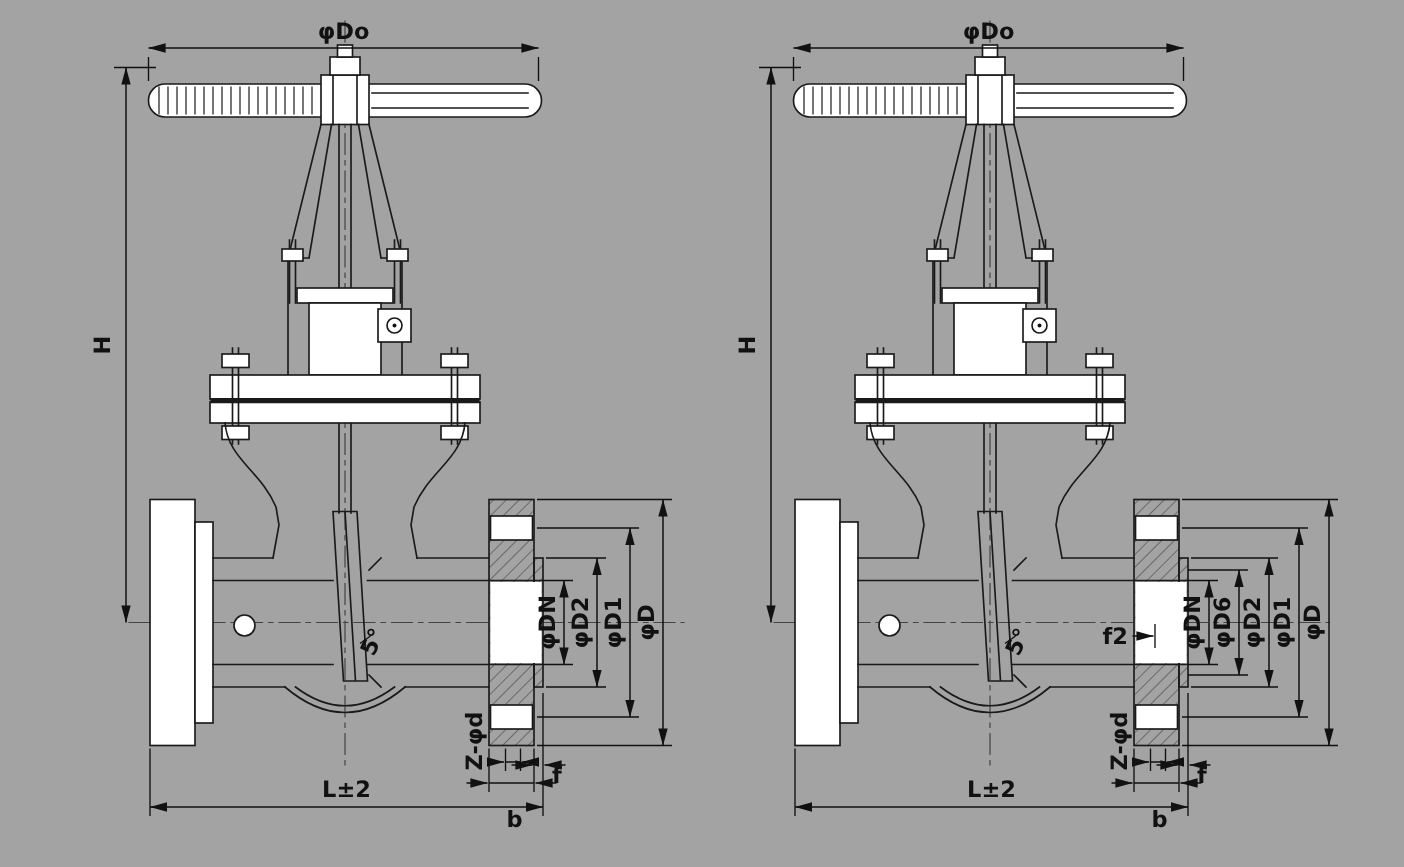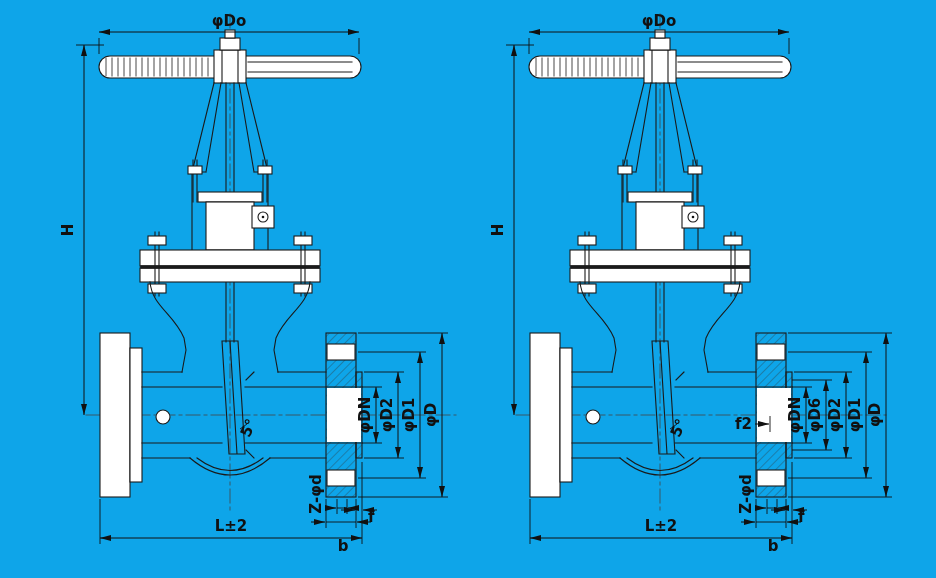--- a/index.html
+++ b/index.html
@@ -1,16 +1,16 @@
 <!DOCTYPE html>
 <html><head>
 <meta charset="utf-8">
 <style>
   html,body{margin:0;padding:0;background:#fff;}
-  .canvas{position:relative;width:936px;height:578px;background:#0ea5e9;overflow:hidden;}
+  .canvas{position:relative;width:936px;height:578px;background:#a3a3a3;overflow:hidden;}
   .ln{stroke:#1a1a1a;stroke-width:1.1;fill:none;stroke-linecap:square;}
   .th{stroke:#1a1a1a;stroke-width:3.5;fill:none;}
   .cl{stroke:#444;stroke-width:0.8;fill:none;stroke-dasharray:14 4 3 4;}
   .dim{stroke:#111;stroke-width:1;fill:none;marker-start:url(#ar);marker-end:url(#ar);}
   .dime{stroke:#111;stroke-width:1;fill:none;marker-end:url(#ar);}
   .ext{stroke:#111;stroke-width:0.9;fill:none;}
   .lbl{font:600 15px "DejaVu Sans",sans-serif;fill:#111;}
   .fw{fill:#fff;stroke:#1a1a1a;stroke-width:1.1;}
   .fh{fill:url(#hatch);stroke:#1a1a1a;stroke-width:1.1;}
   .wht{fill:#fff;stroke:none;}

